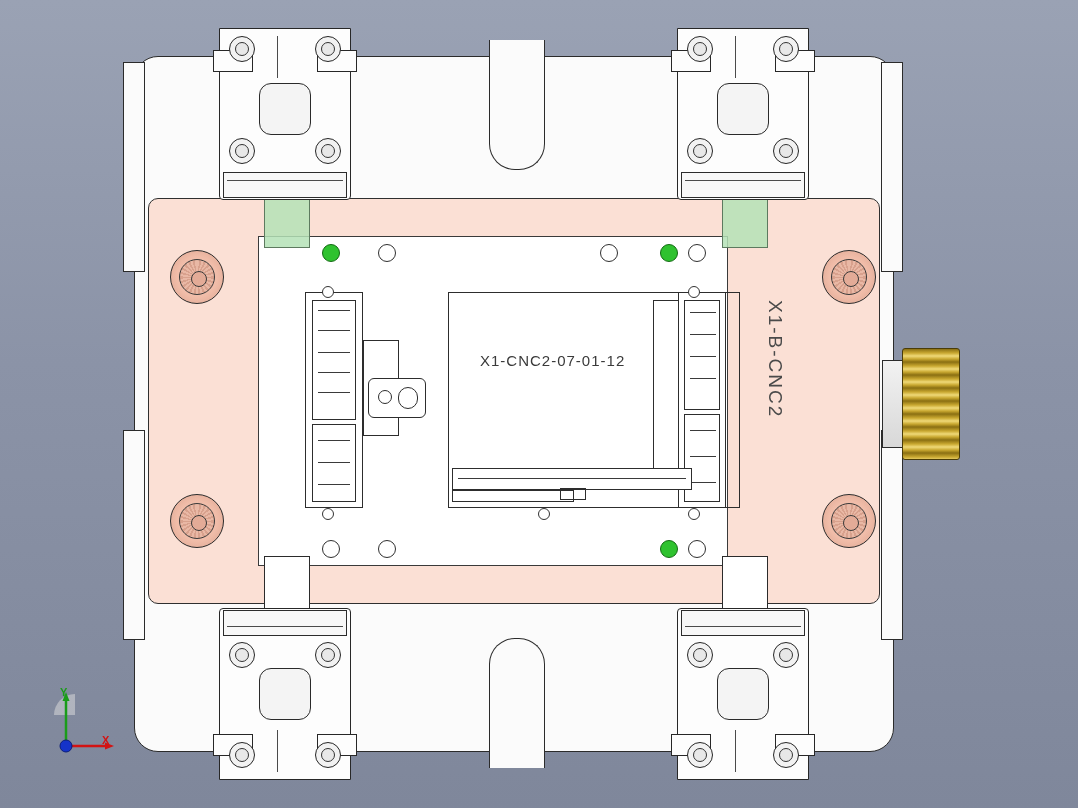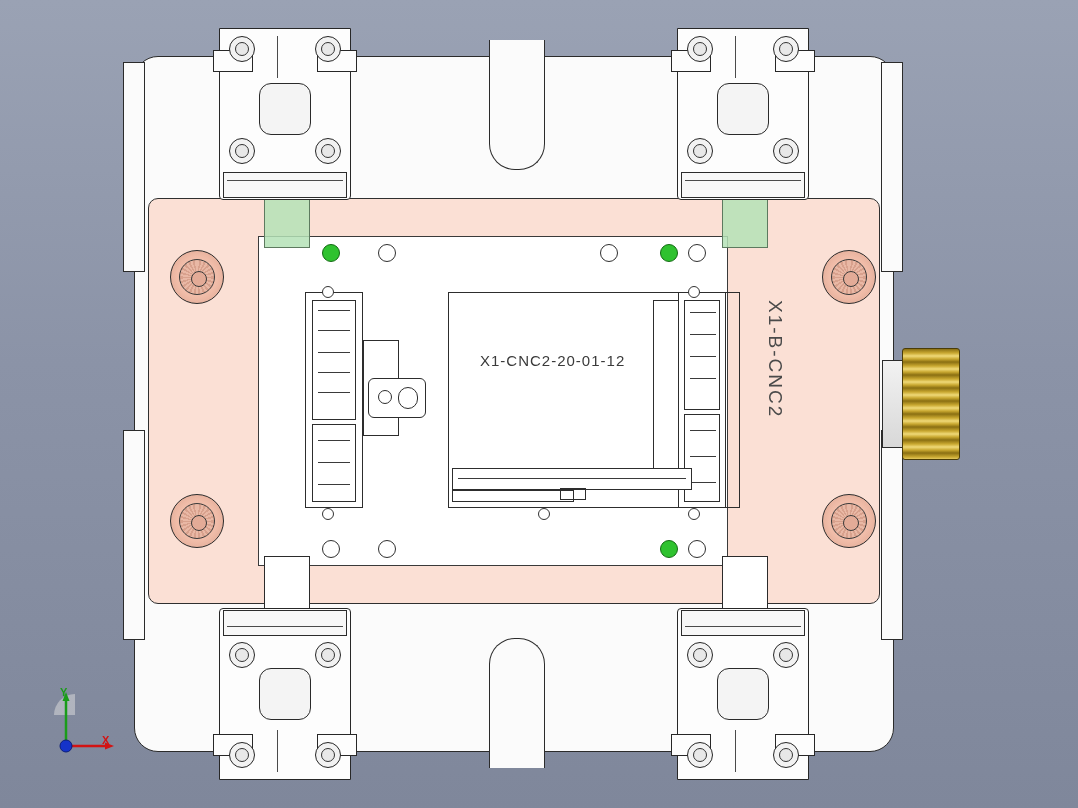--- a/index.html
+++ b/index.html
@@ -279,21 +279,21 @@
     <div class="barH" style="left:4px;top:2px;width:124px;height:26px;"></div>
     <div class="slotline" style="left:8px;top:18px;width:116px;height:1px;"></div>
     <div class="slotline" style="left:58px;top:122px;width:1px;height:42px;"></div>
   </div>
 
   <div class="shaft">
     <div class="collar"></div>
     <div class="thread"></div>
   </div>
 
-  <div class="label-center">X1-CNC2-20-01-12</div>
+  <div class="label-center">X1-CNC2-07-01-12</div>
   <div class="label-side">X1-B-CNC2</div>
 
   <div class="triad">
     <div class="arc"></div>
     <svg width="90" height="90" viewBox="0 0 90 90">
       <line x1="22" y1="68" x2="22" y2="20" stroke="#1a9c1a" stroke-width="2.5"></line>
       <polygon points="22,14 18.5,23 25.5,23" fill="#1a9c1a"></polygon>
       <line x1="22" y1="68" x2="64" y2="68" stroke="#d31313" stroke-width="2.5"></line>
       <polygon points="70,68 61,64.5 61,71.5" fill="#d31313"></polygon>
       <circle cx="22" cy="68" r="6" fill="#1533c9" stroke="#0a1d7a" stroke-width="1"></circle>

